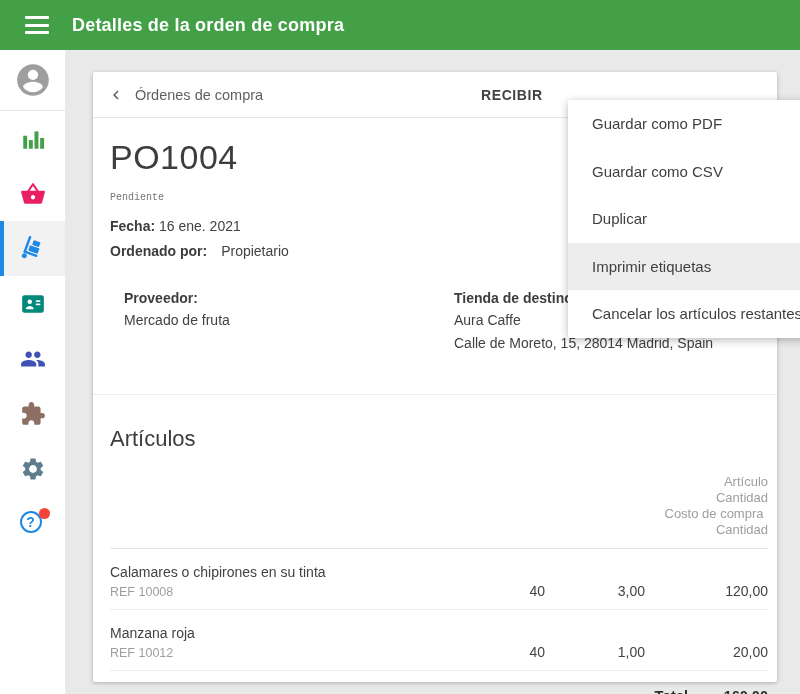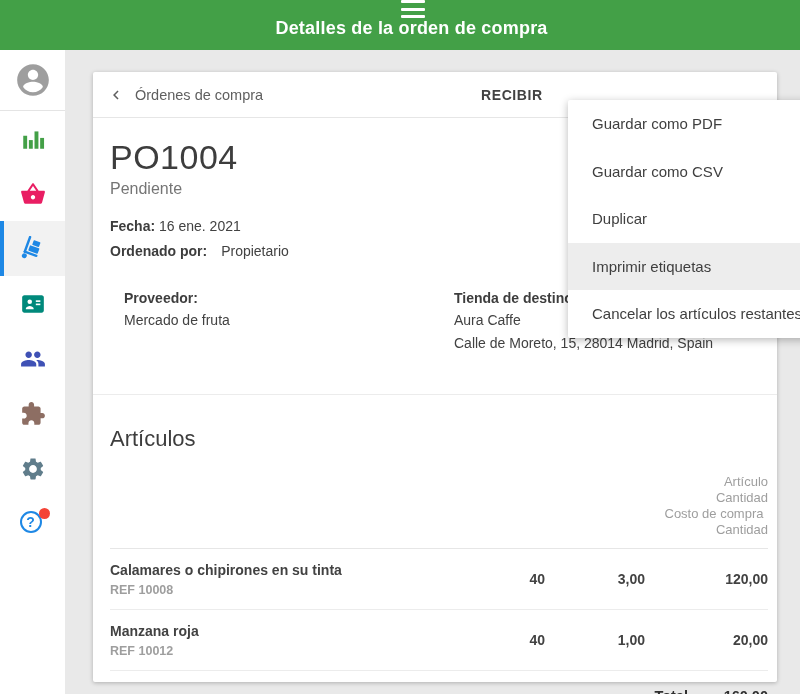--- a/index.html
+++ b/index.html
@@ -5,21 +5,21 @@
   * { margin:0; padding:0; box-sizing:border-box; }
   html,body { width:800px; height:694px; }
   body {
     font-family: "Liberation Sans", "DejaVu Sans", sans-serif;
     background:#e9e9e9; position:relative; overflow:hidden;
     color:#424242;
   }
   
   .appbar {
     position:absolute; top:0; left:0; width:800px; height:50px;
-    background:#43A047; display:flex; align-items:center; z-index:10;flex-direction:column;
+    background:#43A047; display:flex; align-items:center; z-index:10;
   }
   .hamburger { width:24px; height:18px; margin-left:25px; display:flex; flex-direction:column; justify-content:space-between; cursor:pointer; }
   .hamburger span { display:block; height:3px; background:#fff; border-radius:1px; }
   .appbar-title { color:#fff; font-size:18px; font-weight:700; margin-left:23px; letter-spacing:.2px; }
 
   
   .sidebar {
     position:absolute; top:50px; left:0; width:65px; bottom:0;
     background:#fff; z-index:5;
   }
@@ -42,21 +42,21 @@
   .back-link { display:flex; align-items:center; margin-left:14px; cursor:pointer; color:#5f5f5f; }
   .back-link .chev { margin-right:10px; display:flex; }
   .back-label { font-size:14.5px; }
   .receive-btn {
     position:absolute; left:388px; top:0; height:46px; display:flex; align-items:center;
     font-size:14px; font-weight:700; letter-spacing:.6px; color:#424242; cursor:pointer;
   }
 
   .block-po { position:absolute; top:66px; left:17px; }
   .po-number { font-size:34px; font-weight:400; color:#3d3d3d; letter-spacing:.5px; }
-  .po-status { font-size:16px; color:#757575; margin-top:3px; }
+  .po-status { font-size:10px; color:#757575; margin-top:15px;font-family:Liberation Mono, monospace; }
 
   .block-meta { position:absolute; top:142px; left:17px; font-size:14px; line-height:25px; }
   .meta-label { font-weight:700; color:#3d3d3d; }
   .meta-val { color:#424242; }
   .meta-gap { display:inline-block; width:10px; }
 
   .block-cols { position:absolute; top:215px; left:31px; right:17px; display:flex; font-size:14px; }
   .col-supplier { width:330px; }
   .col-dest { flex:1; }
   .cols-label { font-weight:700; color:#3d3d3d; line-height:22px; }
@@ -64,21 +64,21 @@
 
   .divider2 { position:absolute; top:322px; left:0; right:0; height:1px; background:#ececec; }
 
   .block-articles { position:absolute; top:354px; left:17px; right:9px; }
   .articles-title { font-size:22px; font-weight:400; color:#3d3d3d; margin-bottom:22px; }
   .tbl-head { display:flex; align-items:flex-end; padding-bottom:10px; border-bottom:1px solid #e6e6e6; color:#9e9e9e; font-size:13px; line-height:16px;flex-direction:column; }
   .th-name { flex:1; text-align:left; }
   .c-qty { width:90px; text-align:right; }
   .c-cost { width:108px; text-align:center; }
   .c-amt { width:115px; text-align:right; }
-  .tbl-row { display:flex; align-items:center; padding:10px 0; border-bottom:1px solid #ececec; min-height:61px;font-weight:bold; }
+  .tbl-row { display:flex; align-items:flex-end; padding:10px 0; border-bottom:1px solid #ececec; min-height:61px; }
   .row-name { flex:1; }
   .item-name { font-size:14px; color:#424242; line-height:19px; }
   .item-ref { font-size:12.5px; color:#9e9e9e; margin-top:3px; }
   .cell { font-size:14px; color:#424242; }
   .c-cost.cell { text-align:right; padding-right:8px; }
   .tbl-total { display:flex; justify-content:flex-end; align-items:center; padding:17px 0; font-size:14.5px; font-weight:700; color:#2f2f2f; }
   .total-amt { width:80px; text-align:right; }
 
   
   .menu {

